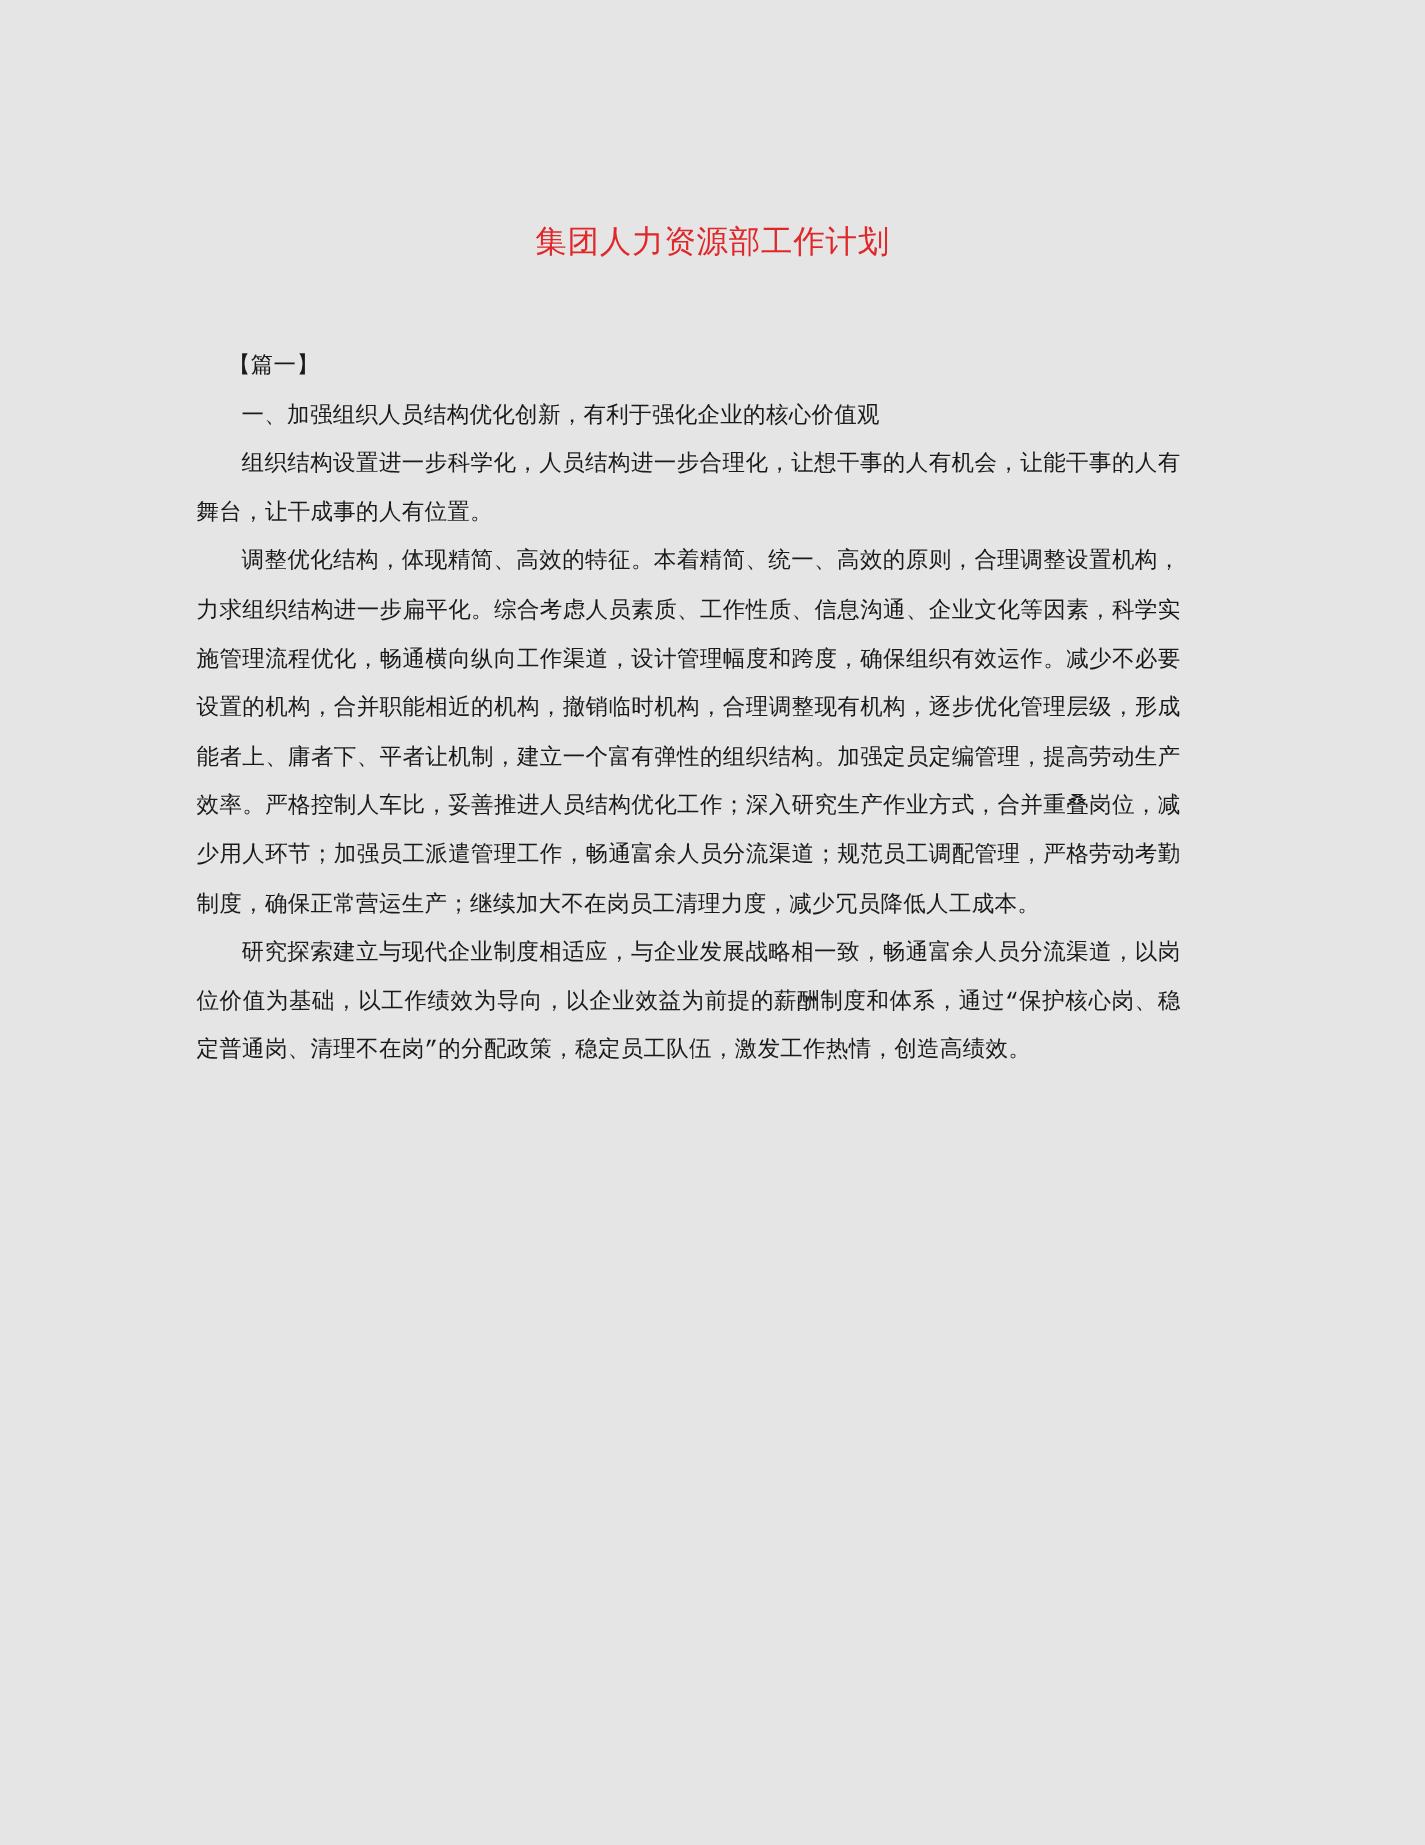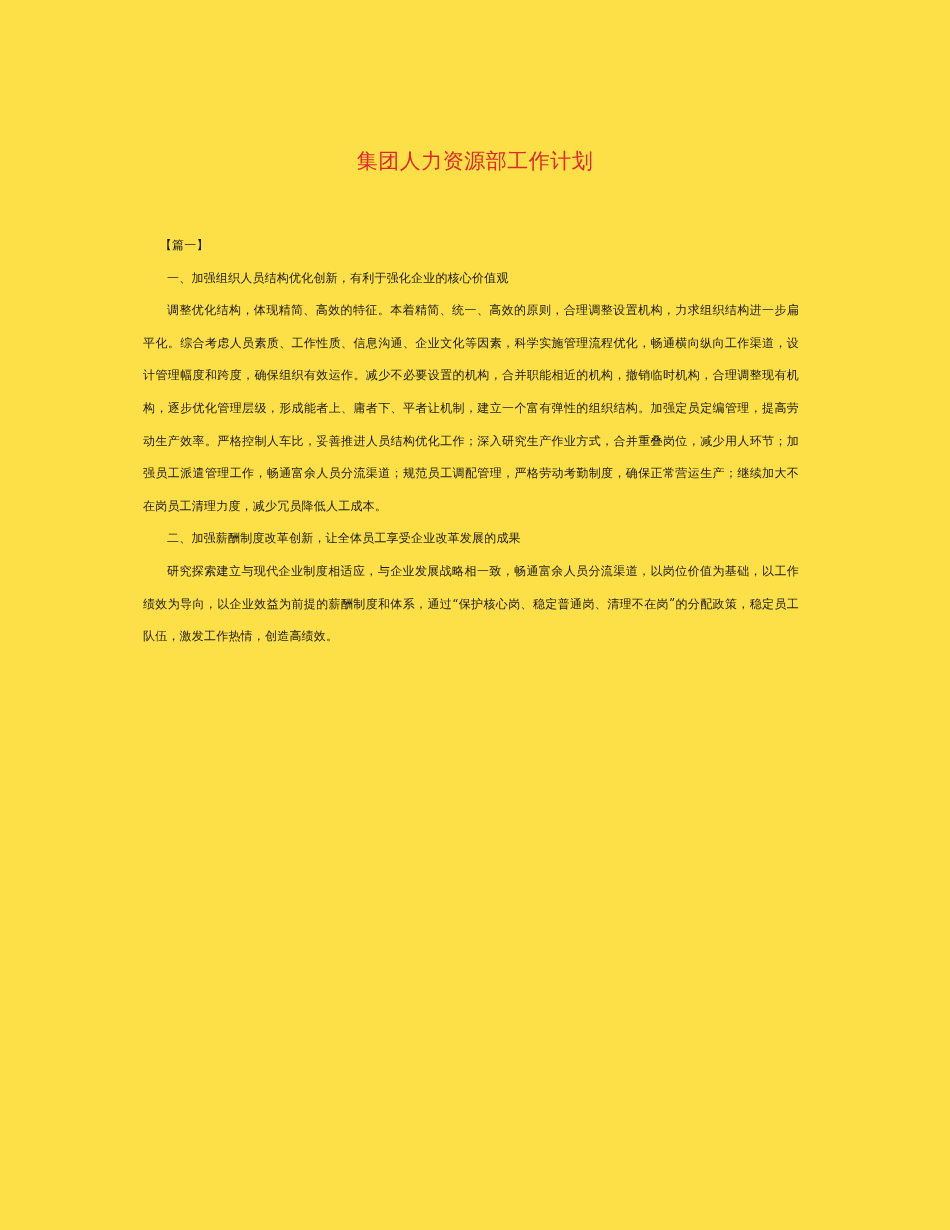--- a/index.html
+++ b/index.html
@@ -14,60 +14,61 @@
     overflow: hidden;
     font-family: "DejaVu Serif", "Liberation Serif", serif;
     color: #1a1a1a;
   }
   .page {
     position: absolute;
     left: 0;
     top: 0;
     width: 950px;
     height: 1230px;
-    background: #fde047;
+    background: #e5e5e5;
   }
   .doc-title {
     position: absolute;
     top: 146px;
     left: 0;
     width: 950px;
     text-align: center;
     font-size: 21px;
     line-height: 30px;
     letter-spacing: 0.5px;
     color: #e0282a;
     margin: 0;
     font-weight: normal;
   }
   .content {
     position: absolute;
     top: 229px;
-    left: 143px;
+    left: 131px;
     width: 656px;
-    font-size: 12px;
+    font-size: 15px;
     line-height: 32.6px;
     letter-spacing: 0.2px;
+    font-family: Liberation Mono, monospace;
   }
   .content p {
     margin: 0;
     text-indent: 2em;
     text-align: justify;
     word-break: break-all;
   }
   .content p.section-tag {
     text-indent: 1.4em;
   }
 </style>
 </head>
 <body>
 
 <div class="page">
   <h1 class="doc-title">集团人力资源部工作计划</h1>
 
   <div class="content">
     <p class="section-tag">【篇一】</p>
     <p>一、加强组织人员结构优化创新，有利于强化企业的核心价值观</p>
+    <p>组织结构设置进一步科学化，人员结构进一步合理化，让想干事的人有机会，让能干事的人有舞台，让干成事的人有位置。</p>
     <p>调整优化结构，体现精简、高效的特征。本着精简、统一、高效的原则，合理调整设置机构，力求组织结构进一步扁平化。综合考虑人员素质、工作性质、信息沟通、企业文化等因素，科学实施管理流程优化，畅通横向纵向工作渠道，设计管理幅度和跨度，确保组织有效运作。减少不必要设置的机构，合并职能相近的机构，撤销临时机构，合理调整现有机构，逐步优化管理层级，形成能者上、庸者下、平者让机制，建立一个富有弹性的组织结构。加强定员定编管理，提高劳动生产效率。严格控制人车比，妥善推进人员结构优化工作；深入研究生产作业方式，合并重叠岗位，减少用人环节；加强员工派遣管理工作，畅通富余人员分流渠道；规范员工调配管理，严格劳动考勤制度，确保正常营运生产；继续加大不在岗员工清理力度，减少冗员降低人工成本。</p>
-    <p>二、加强薪酬制度改革创新，让全体员工享受企业改革发展的成果</p>
     <p>研究探索建立与现代企业制度相适应，与企业发展战略相一致，畅通富余人员分流渠道，以岗位价值为基础，以工作绩效为导向，以企业效益为前提的薪酬制度和体系，通过“保护核心岗、稳定普通岗、清理不在岗”的分配政策，稳定员工队伍，激发工作热情，创造高绩效。</p>
   </div>
 </div>
 
 </body></html>

